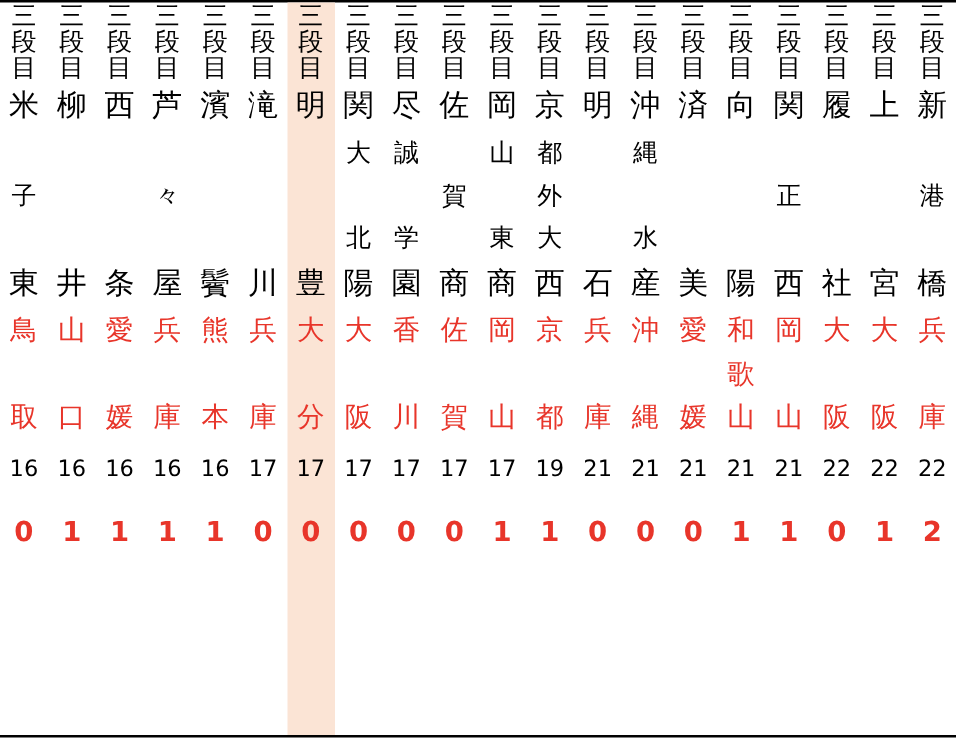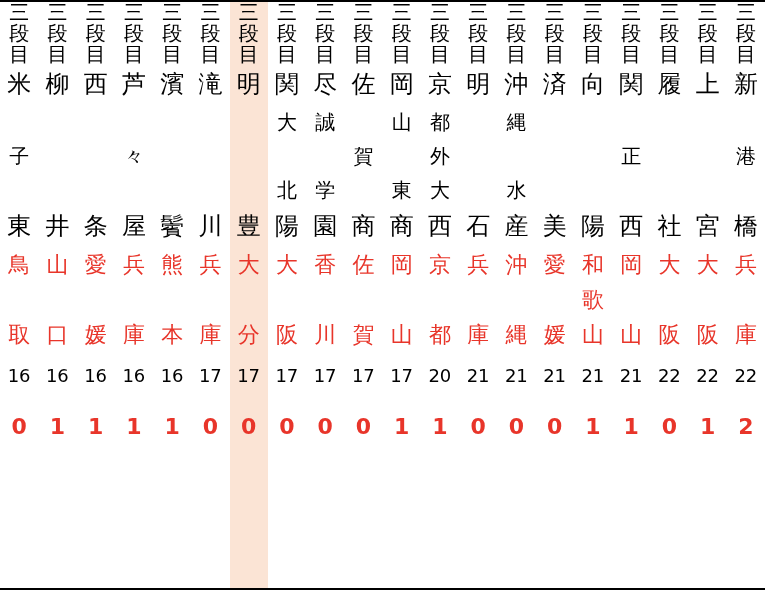--- a/index.html
+++ b/index.html
@@ -394,21 +394,21 @@
           <td class="colcell" style="width: 38.25px;">16</td>
           <td class="colcell" style="width: 38.25px;">16</td>
           <td class="colcell" style="width: 38.25px;">16</td>
           <td class="colcell" style="width: 38.25px;">16</td>
           <td class="colcell" style="width: 38.25px;">17</td>
           <td class="colcell" style="width: 38.25px;">17</td>
           <td class="colcell" style="width: 38.25px;">17</td>
           <td class="colcell" style="width: 38.25px;">17</td>
           <td class="colcell" style="width: 38.25px;">17</td>
           <td class="colcell" style="width: 38.25px;">17</td>
-          <td class="colcell" style="width: 38.25px;">20</td>
+          <td class="colcell" style="width: 38.25px;">19</td>
           <td class="colcell" style="width: 38.25px;">21</td>
           <td class="colcell" style="width: 38.25px;">21</td>
           <td class="colcell" style="width: 38.25px;">21</td>
           <td class="colcell" style="width: 38.25px;">21</td>
           <td class="colcell" style="width: 38.25px;">21</td>
           <td class="colcell" style="width: 38.25px;">22</td>
           <td class="colcell" style="width: 38.25px;">22</td>
           <td class="colcell" style="width: 38.25px;">22</td>
         </tr>
       <tr class="r-flag">

